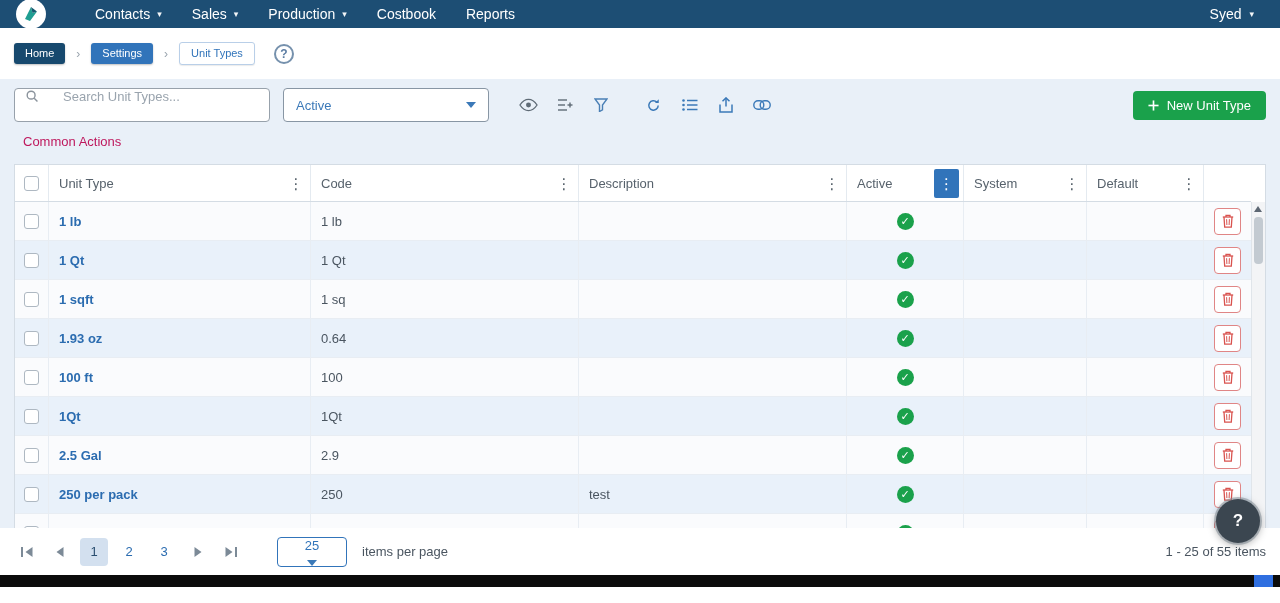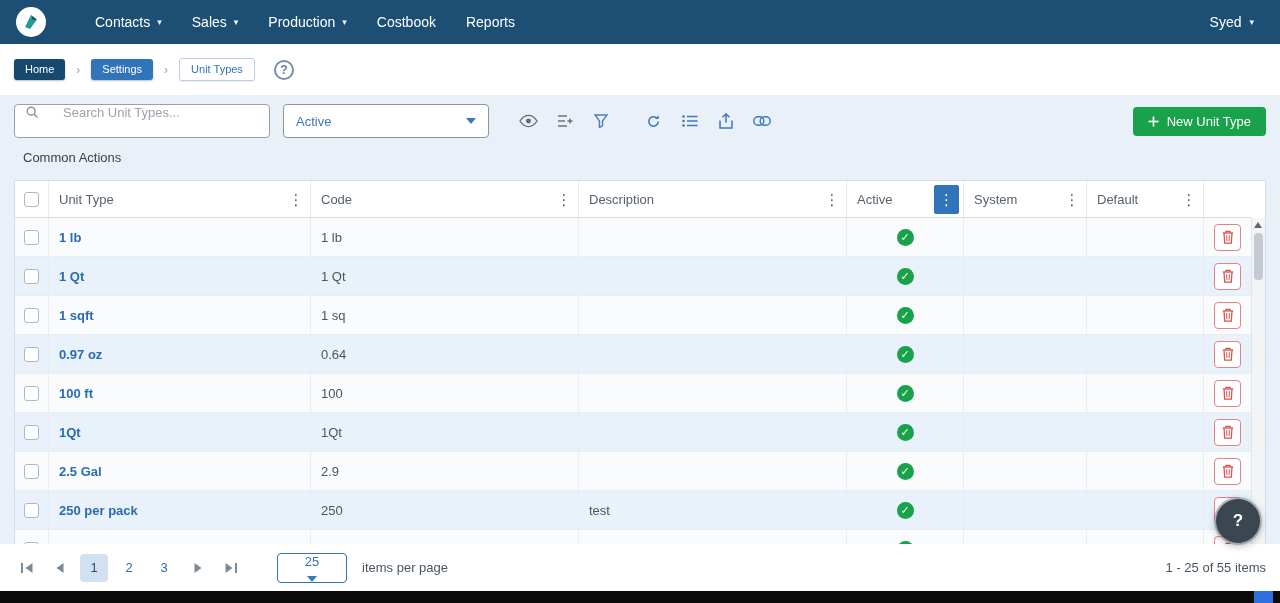--- a/index.html
+++ b/index.html
@@ -1,20 +1,20 @@
 <!DOCTYPE html>
 <html><head>
 <meta charset="utf-8">
 <style>
   *{margin:0;padding:0;box-sizing:border-box;}
   html,body{width:1280px;height:603px;overflow:hidden;}
   body{font-family:"Liberation Sans","DejaVu Sans",sans-serif;background:#fff;position:relative;}
 
   
-  .navbar{height:44px;background:#1d4e74;display:flex;align-items:center;padding:12px 16px;color:#fff;}
+  .navbar{height:28px;background:#1d4e74;display:flex;align-items:center;padding:12px 16px;color:#fff;}
   .logo{width:30px;height:30px;border-radius:50%;background:#fff;display:flex;align-items:center;justify-content:center;margin-right:34px;flex:none;cursor:pointer;}
   .nav-items{display:flex;align-items:center;height:44px;}
   .nav-item{display:flex;align-items:center;gap:7px;padding:0 15px;font-size:14px;font-weight:500;height:44px;cursor:pointer;white-space:nowrap;}
   .caret{font-size:9px;line-height:1;opacity:.95;}
   .nav-spacer{flex:1;}
   .nav-user{display:flex;align-items:center;gap:8px;font-size:14px;font-weight:500;padding:0 10px;cursor:pointer;}
 
   
   .breadcrumb-bar{height:51px;background:#fff;display:flex;align-items:center;padding:0 14px;gap:11px;}
   .chip{font-size:11px;padding:4px 11px;border-radius:3px;box-shadow:0 1px 2px rgba(0,0,0,.25);cursor:pointer;line-height:1.2;}
@@ -30,21 +30,21 @@
   .search-box{width:256px;height:34px;background:#fff;border:1px solid #97a1ab;border-radius:4px;display:flex;align-items:flex-start;padding:0 10px;gap:24px;}
   .search-box input{border:none;outline:none;flex:1;font-size:13px;color:#444;background:transparent;font-family:inherit;}
   .search-box input::placeholder{color:#9aa4ae;}
   .select-box{width:206px;height:34px;background:#fff;border:1px solid #8896a4;border-radius:4px;display:flex;align-items:center;justify-content:space-between;padding:0 12px;margin-left:13px;cursor:pointer;}
   .select-box .val{color:#3b79b8;font-size:13px;}
   .icon-btn{width:27px;height:27px;display:flex;align-items:center;justify-content:center;cursor:pointer;border-radius:3px;flex:none;}
   .ml-sm{margin-left:9px;}
   .ml-grp{margin-left:26px;}
   .spacer{flex:1;}
   .btn-success{height:29px;background:#1aa14b;color:#fff;border:none;border-radius:4px;font-size:13px;font-weight:500;display:flex;align-items:center;gap:8px;padding:0 15px;cursor:pointer;font-family:inherit;}
-  .common-actions{color:#404040;font-size:13px;margin:11px 0 0 9px;height:18px;cursor:pointer;width:max-content;}
+  .common-actions{color:#be185d;font-size:13px;margin:11px 0 0 9px;height:18px;cursor:pointer;width:max-content;}
 
   
   .table-wrap{margin-top:12px;background:#fff;border:1px solid #d4dce4;position:relative;padding-right:14px;width:1252px;}
   .t-header{display:flex;height:37px;border-bottom:1px solid #d4dce4;background:#fff;}
   .th{display:flex;align-items:center;justify-content:space-between;padding:0 4px 0 10px;font-size:13px;color:#57626c;border-right:1px solid #e4eaf0;}
   .th .lbl{overflow:hidden;white-space:nowrap;}
   .kebab{color:#57626c;font-size:15px;width:20px;height:26px;display:flex;align-items:center;justify-content:center;cursor:pointer;line-height:1;}
   .kebab-active{background:#3174ba;color:#fff;border-radius:2px;width:25px;height:29px;}
   .t-body{height:326px;overflow:hidden;}
   .t-row{display:flex;height:39px;border-bottom:1px solid #e8edf3;}
@@ -321,21 +321,21 @@
           <line x1="7.4" y1="5.2" x2="7.1" y2="11" stroke="#d9534f" stroke-width="1"></line>
         </svg>
       </span>
     </div>
   </div>
         <div class="t-row">
     <div class="td c-check">
       <span class="checkbox"></span>
     </div>
     <div class="td c-unit">
-      <span class="link">0.97 oz</span>
+      <span class="link">1.93 oz</span>
     </div>
     <div class="td c-code">0.64</div>
     <div class="td c-desc"></div>
     <div class="td c-active">
       <span class="check-badge">✓</span>
     </div>
     <div class="td c-system"></div>
     <div class="td c-default"></div>
     <div class="td c-actions">
       <span class="trash-btn">

